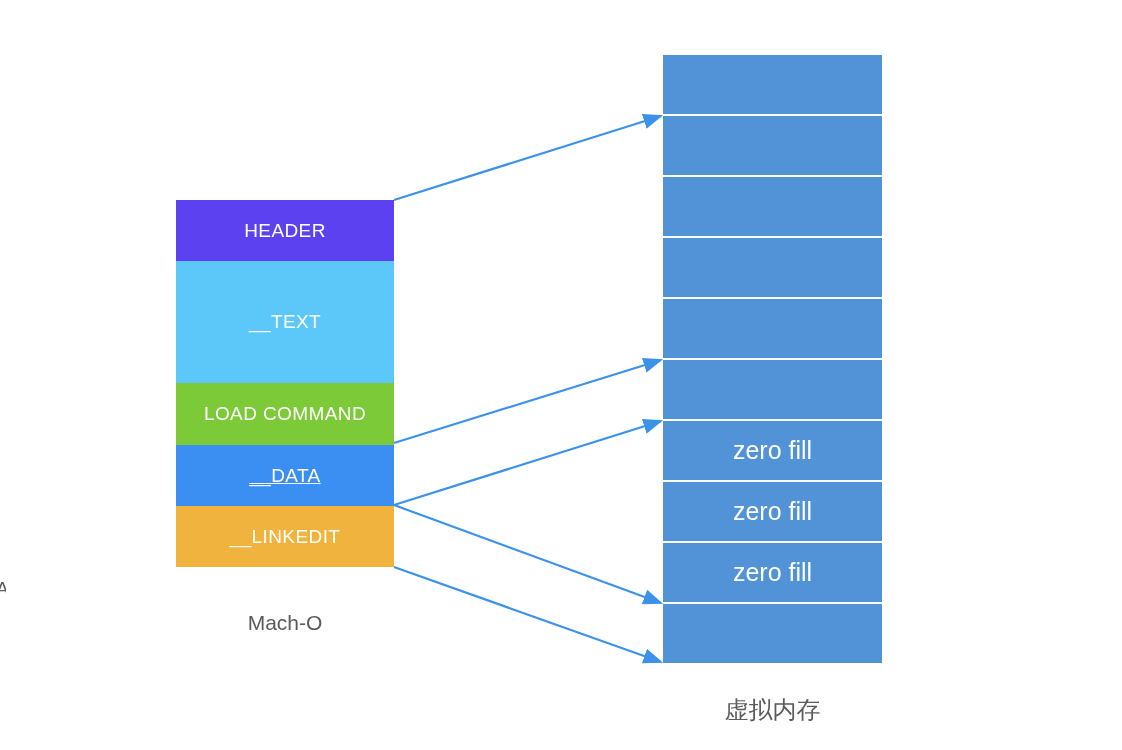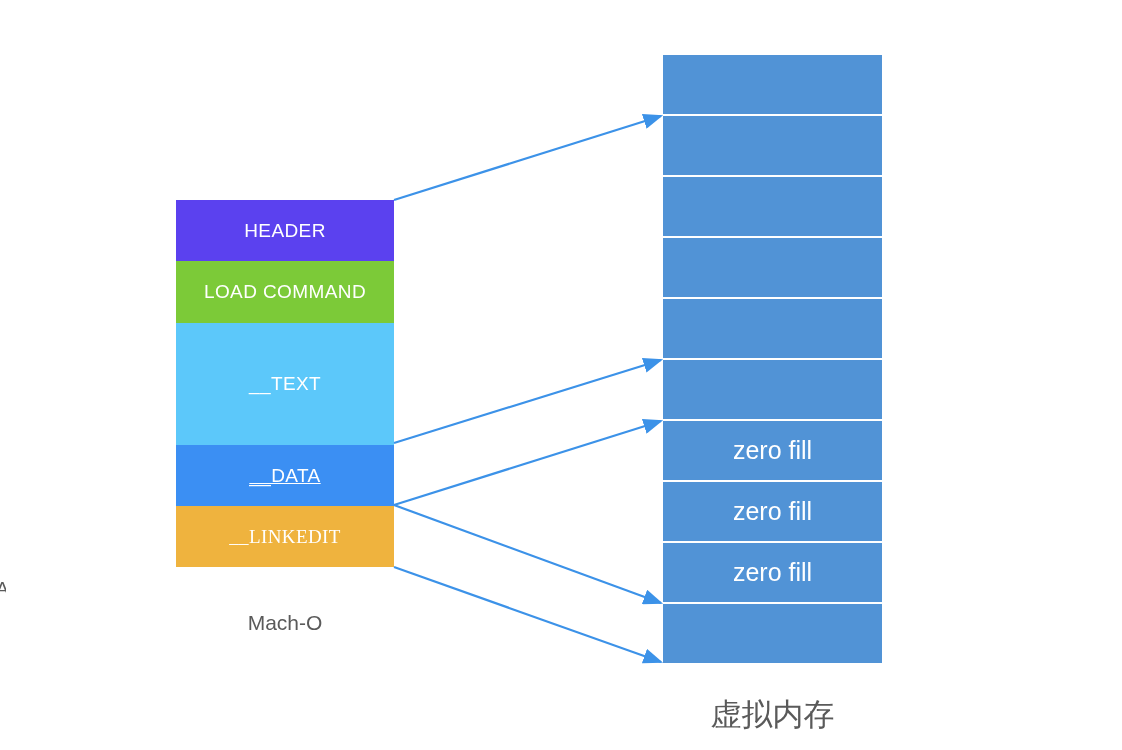--- a/index.html
+++ b/index.html
@@ -75,21 +75,21 @@
     border-top: none;
   }
 
   .vm-caption {
     position: absolute;
     left: 663px;
     top: 694px;
     width: 219px;
     text-align: center;
     color: #5a5a5a;
-    font-size: 31px;
+    font-size: 24px;
   }
 
   
   #arrow-layer {
     position: absolute;
     left: 0;
     top: 0;
     width: 1122px;
     height: 750px;
     pointer-events: none;
@@ -112,30 +112,30 @@
 <body>
 
 <div id="canvas">
 
   <div class="edge-fragment">A</div>
 
   <div id="macho-stack">
     <div class="macho-seg" style="background:#5B41EF;height:61px;">
       <span>HEADER</span>
     </div>
+    <div class="macho-seg" style="background:#5CC8FA;height:122px;">
+      <span>__TEXT</span>
+    </div>
     <div class="macho-seg" style="background:#7CCA38;height:62px;">
       <span>LOAD COMMAND</span>
-    </div>
-    <div class="macho-seg" style="background:#5CC8FA;height:122px;">
-      <span>__TEXT</span>
     </div>
     <div class="macho-seg" style="background:#3B8FF3;height:61px;text-decoration:underline;">
       <span>__DATA</span>
     </div>
-    <div class="macho-seg" style="background:#EFB33E;height:61px;font-family:Liberation Serif, serif;">
+    <div class="macho-seg" style="background:#EFB33E;height:61px;">
       <span>__LINKEDIT</span>
     </div>
   </div>
 
   <div class="macho-caption">Mach-O</div>
 
   <div id="vm-block">
     <div class="vm-row">
         <span></span>
       </div>

